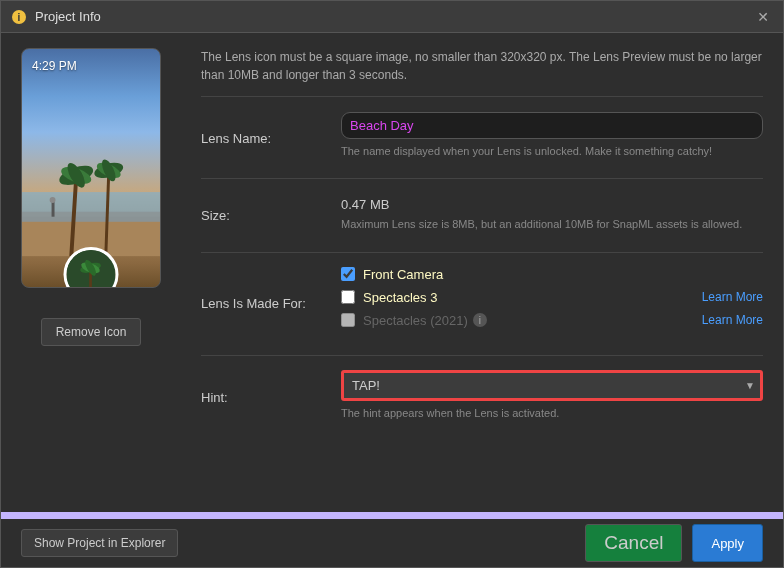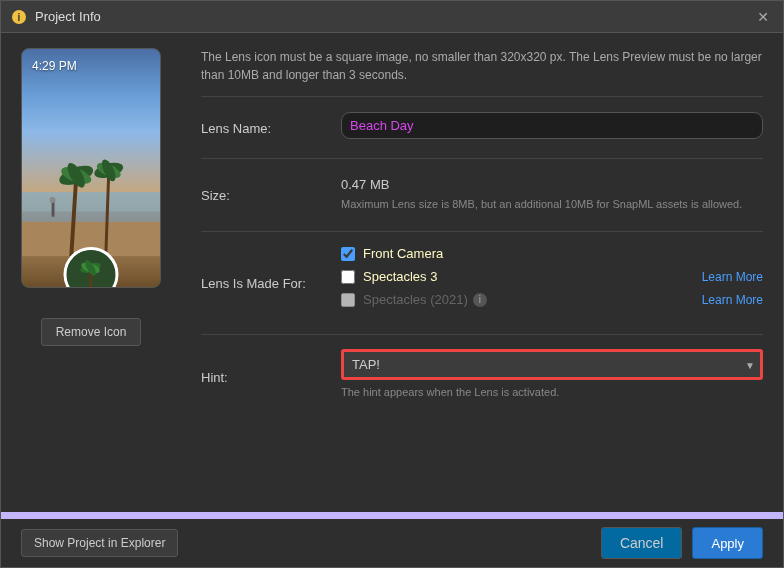--- a/index.html
+++ b/index.html
@@ -279,23 +279,23 @@
       cursor: pointer;
     }
 
     .bottom-right {
       margin-left: auto;
       display: flex;
       gap: 10px;
     }
 
     .cancel-btn {
-      font-size: 14px;
-      color: #ccc;
-      background: #0369a1;
+      font-size: 19px;
+      color: #ccc;
+      background: #15803d;
       border: 1px solid #555;
       padding: 7px 18px;
       border-radius: 3px;
       cursor: pointer;
     }
 
     .apply-btn {
       font-size: 13px;
       color: white;
       background: #2a7bd4;
@@ -390,20 +390,21 @@
     </div>
 
     <div class="right-panel">
 
       <p class="info-text">The Lens icon must be a square image, no smaller than 320x320 px. The Lens Preview must be no larger than 10MB and longer than 3 seconds.</p>
 
       <div class="form-row">
         <div class="form-label">Lens Name:</div>
         <div class="form-content">
           <input type="text" class="form-input" value="Beach Day" style="">
+          <div class="form-hint">The name displayed when your Lens is unlocked. Make it something catchy!</div>
         </div>
       </div>
 
       <hr class="divider">
 
       <div class="form-row">
         <div class="form-label">Size:</div>
         <div class="form-content">
           <div class="size-value">0.47 MB</div>
           <div class="form-hint">Maximum Lens size is 8MB, but an additional 10MB for SnapML assets is allowed.</div>

